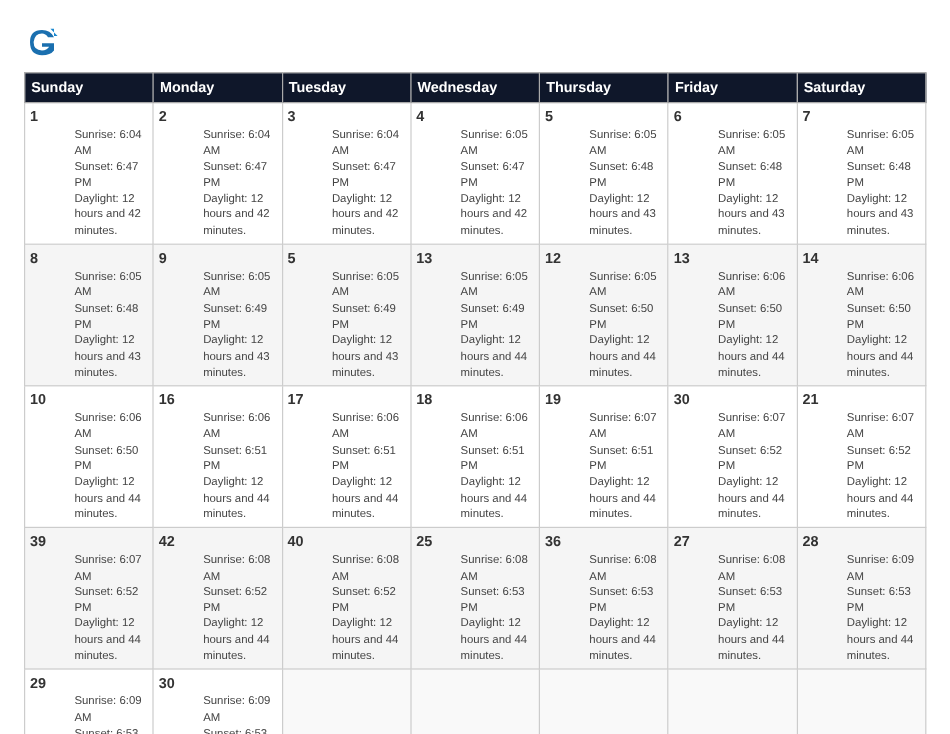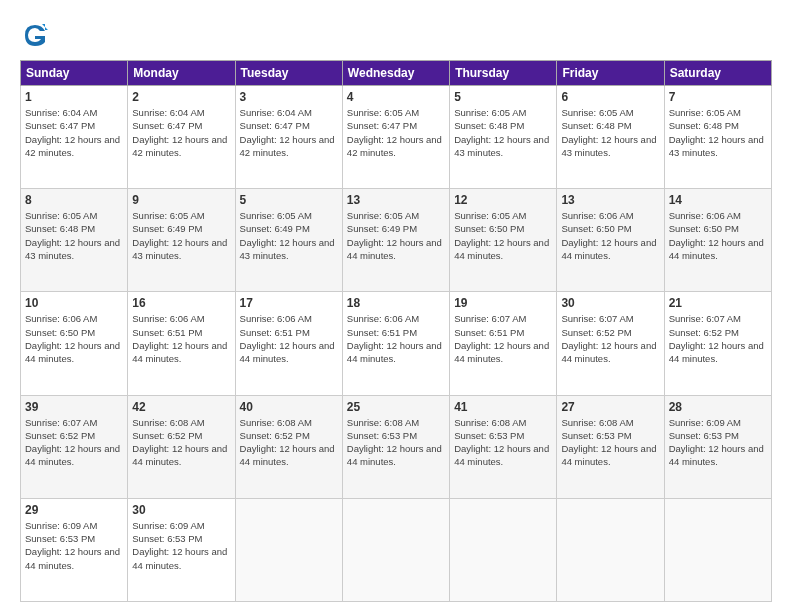--- a/index.html
+++ b/index.html
@@ -59,21 +59,21 @@
       font-size: 15px;
       color: #333;
     }
     .calendar {
       flex: 1;
       border-collapse: collapse;
       width: 100%;
       font-size: 10px;
     }
     .calendar th {
-      background-color: #4c1d95;
+      background-color: #0f172a;
       color: #fff;
       text-align: left;
       padding: 5px 5px;
       font-size: 12px;
       font-weight: bold;
       border: 1px solid #aaa;
     }
     .calendar td {
       vertical-align: top;
       border: 1px solid #ccc;
@@ -88,20 +88,21 @@
     }
     .day-num {
       font-size: 12px;
       font-weight: bold;
       display: block;
       margin-bottom: 2px;
     }
     .day-info {
       line-height: 1.4;
       color: #444;
+      margin-left: 37px;
     }
     td.empty {
       background: #f9f9f9;
     }
   </style>
 </head>
 <body>
 
 <div class="page">
   <div class="header">
@@ -235,21 +236,21 @@
           </td>
           <td>
             <span class="day-num">40</span>
             <div class="day-info">Sunrise: 6:08 AM<br>Sunset: 6:52 PM<br>Daylight: 12 hours and 44 minutes.</div>
           </td>
           <td>
             <span class="day-num">25</span>
             <div class="day-info">Sunrise: 6:08 AM<br>Sunset: 6:53 PM<br>Daylight: 12 hours and 44 minutes.</div>
           </td>
           <td>
-            <span class="day-num">41</span>
+            <span class="day-num">36</span>
             <div class="day-info">Sunrise: 6:08 AM<br>Sunset: 6:53 PM<br>Daylight: 12 hours and 44 minutes.</div>
           </td>
           <td>
             <span class="day-num">27</span>
             <div class="day-info">Sunrise: 6:08 AM<br>Sunset: 6:53 PM<br>Daylight: 12 hours and 44 minutes.</div>
           </td>
           <td>
             <span class="day-num">28</span>
             <div class="day-info">Sunrise: 6:09 AM<br>Sunset: 6:53 PM<br>Daylight: 12 hours and 44 minutes.</div>
           </td>

